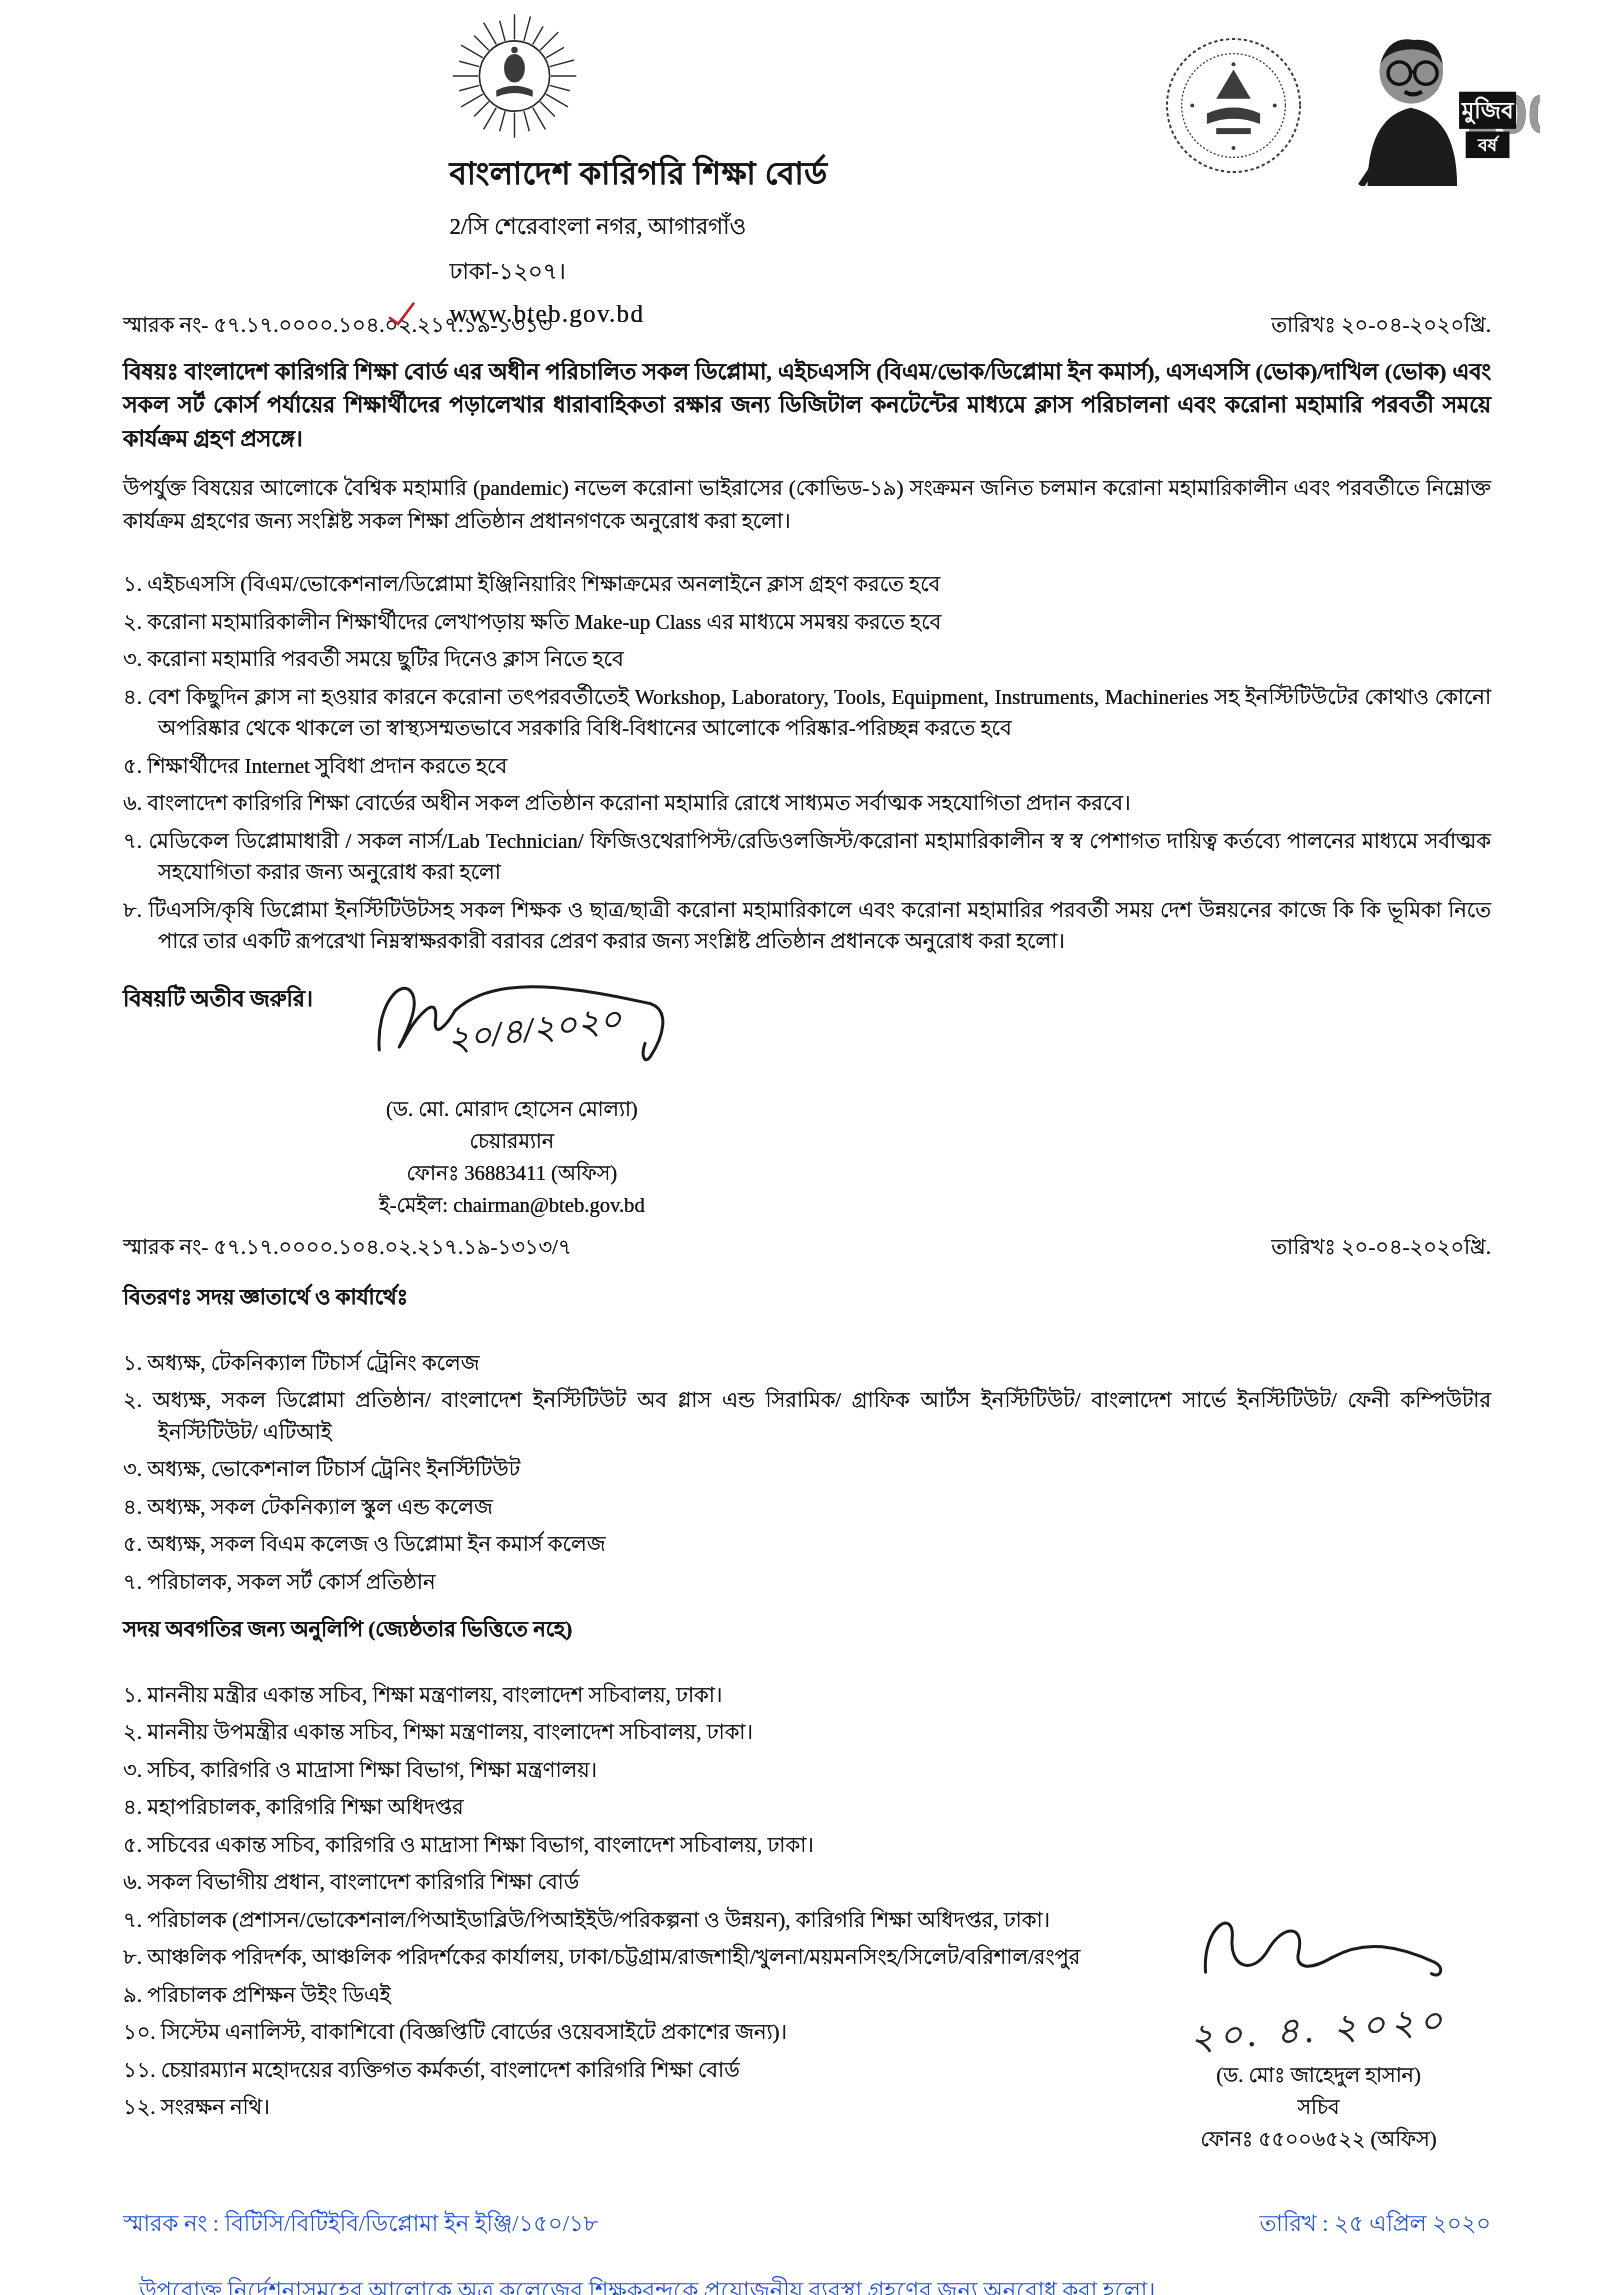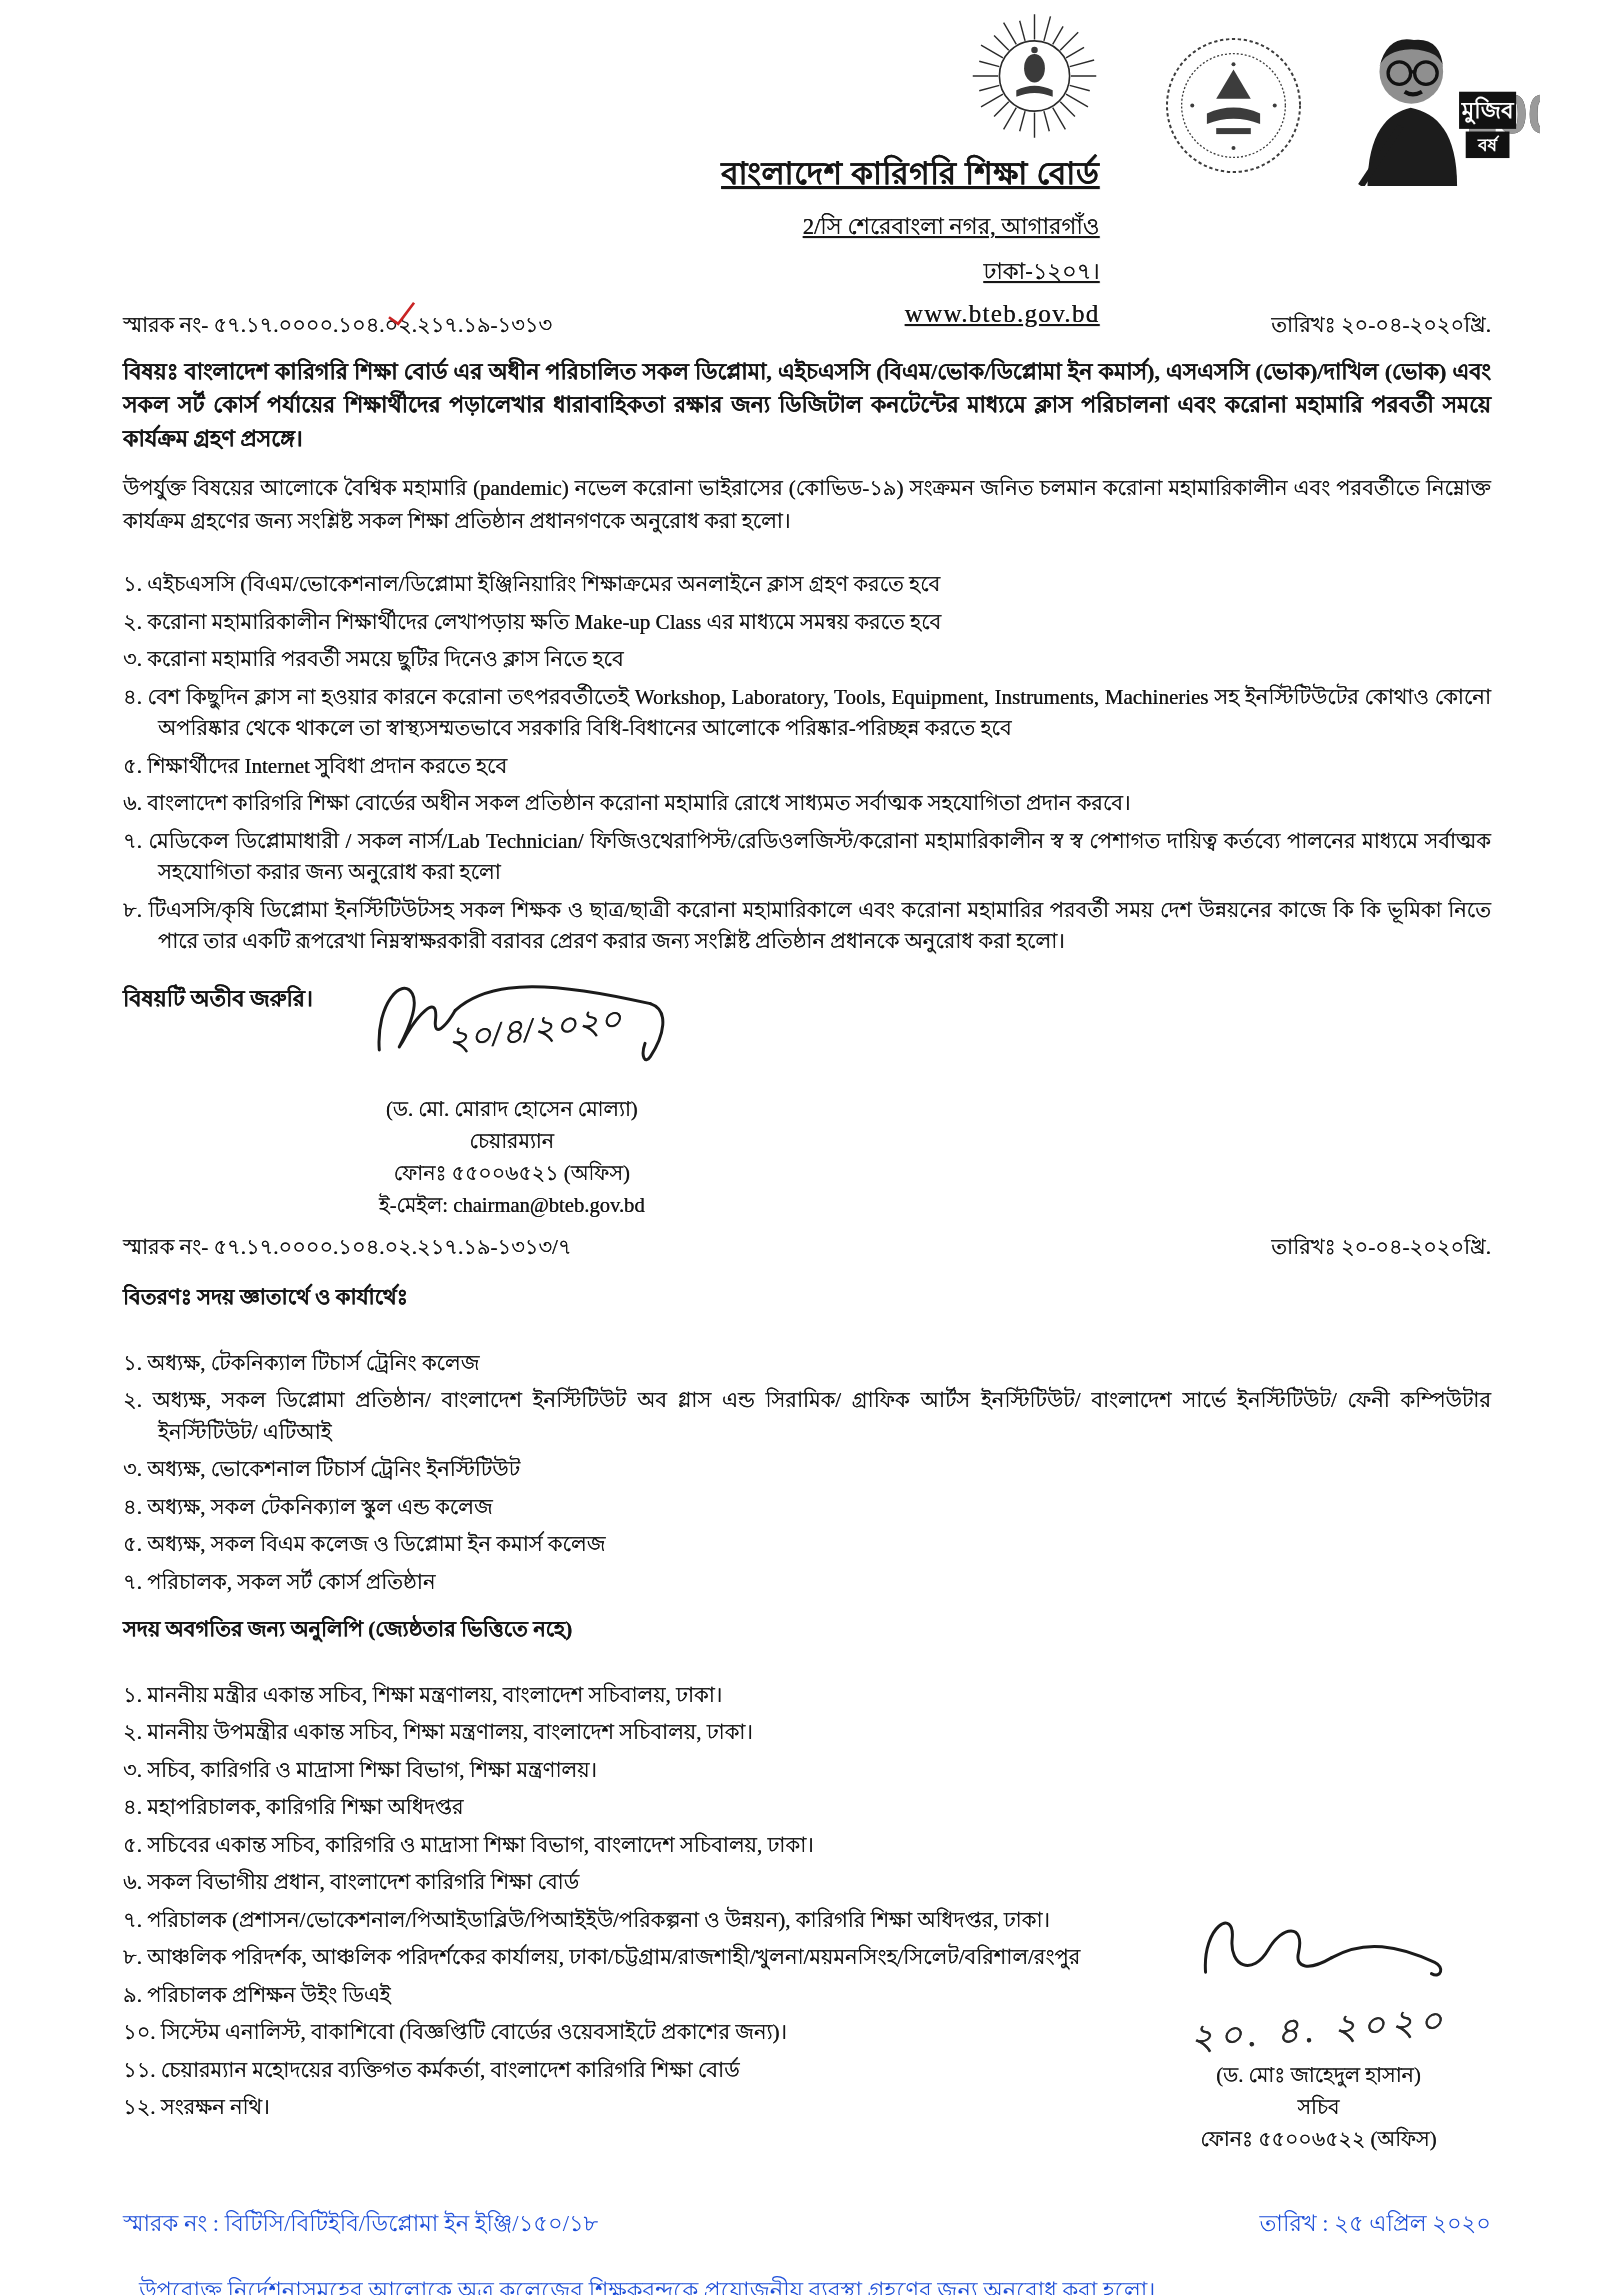--- a/index.html
+++ b/index.html
@@ -6,21 +6,21 @@
   .page {
     position:relative; width:1614px; height:2295px; margin:0 auto;
     background:#ffffff; overflow:hidden;
     font-family:"Liberation Serif","DejaVu Serif",serif;
     color:#161616;
   }
   .scan-area { text-shadow:0 0 0.5px rgba(15,15,15,0.85), 0.4px 0.4px 0.4px rgba(40,40,40,0.30); }
   .content { padding:0 123px; }
   
   .header { position:relative; height:300px; }
-  .header-center { position:absolute; left:50%; top:10.6px; transform:translateX(-55%); width:650px; text-align:right;text-decoration:underline; }
+  .header-center { position:absolute; left:50%; top:10.6px; transform:translateX(-55%); width:650px; text-align:left; }
   .org-name { font-size:31px; font-weight:bold; margin-top:6.6px; letter-spacing:0.7px; }
   .addr { font-size:22.6px; margin-top:8px; }
   .addr2 { font-size:22.6px; margin-top:6.6px; }
   .site { font-size:25px; margin-top:8px; letter-spacing:1.3px; }
   .round-seal { position:absolute; left:1163px; top:35px; }
   .mujib { position:absolute; left:1341px; top:20px; }
   
   .memo-row { display:flex; justify-content:space-between; align-items:flex-end; font-size:21px; margin-top:9.3px; }
   .ref-wrap { position:relative; display:inline-block; }
   .red-check { position:absolute; left:61%; top:-9.3px; }
@@ -150,21 +150,21 @@
           <svg width="345" height="119" viewBox="0 0 520 180" aria-hidden="true" style="font-size:31px">
             <g fill="none" stroke="#1b1b1b" stroke-width="4.5" stroke-linecap="round">
               <path d="M60,130 C55,60 95,18 110,45 C125,72 75,150 95,118 C115,80 150,40 145,85 C142,112 160,96 175,70"></path>
               <path d="M175,70 C230,20 330,28 470,60"></path>
               <path d="M470,60 C500,70 490,110 470,140 C462,152 455,140 462,120"></path>
             </g>
             <text x="165" y="132" font-size="52" font-style="italic" transform="rotate(-7 165 132)" fill="#1b1b1b">২০/৪/২০২০</text>
           </svg>
           <div class="nm">(ড. মো. মোরাদ হোসেন মোল্যা)</div>
           <div>চেয়ারম্যান</div>
-          <div>ফোনঃ ৫৫০০৬৫২১ (অফিস)</div>
+          <div>ফোনঃ 36883411 (অফিস)</div>
           <div>ই-মেইল: chairman@bteb.gov.bd</div>
         </div>
       </div>
 
       <div class="memo-row">
         <span>স্মারক নং- ৫৭.১৭.০০০০.১০৪.০২.২১৭.১৯-১৩১৩/৭</span>
         <span>তারিখঃ ২০-০৪-২০২০খ্রি.</span>
       </div>
       <p class="dist-head">বিতরণঃ সদয় জ্ঞাতার্থে ও কার্যার্থেঃ</p>
       <div class="list">

